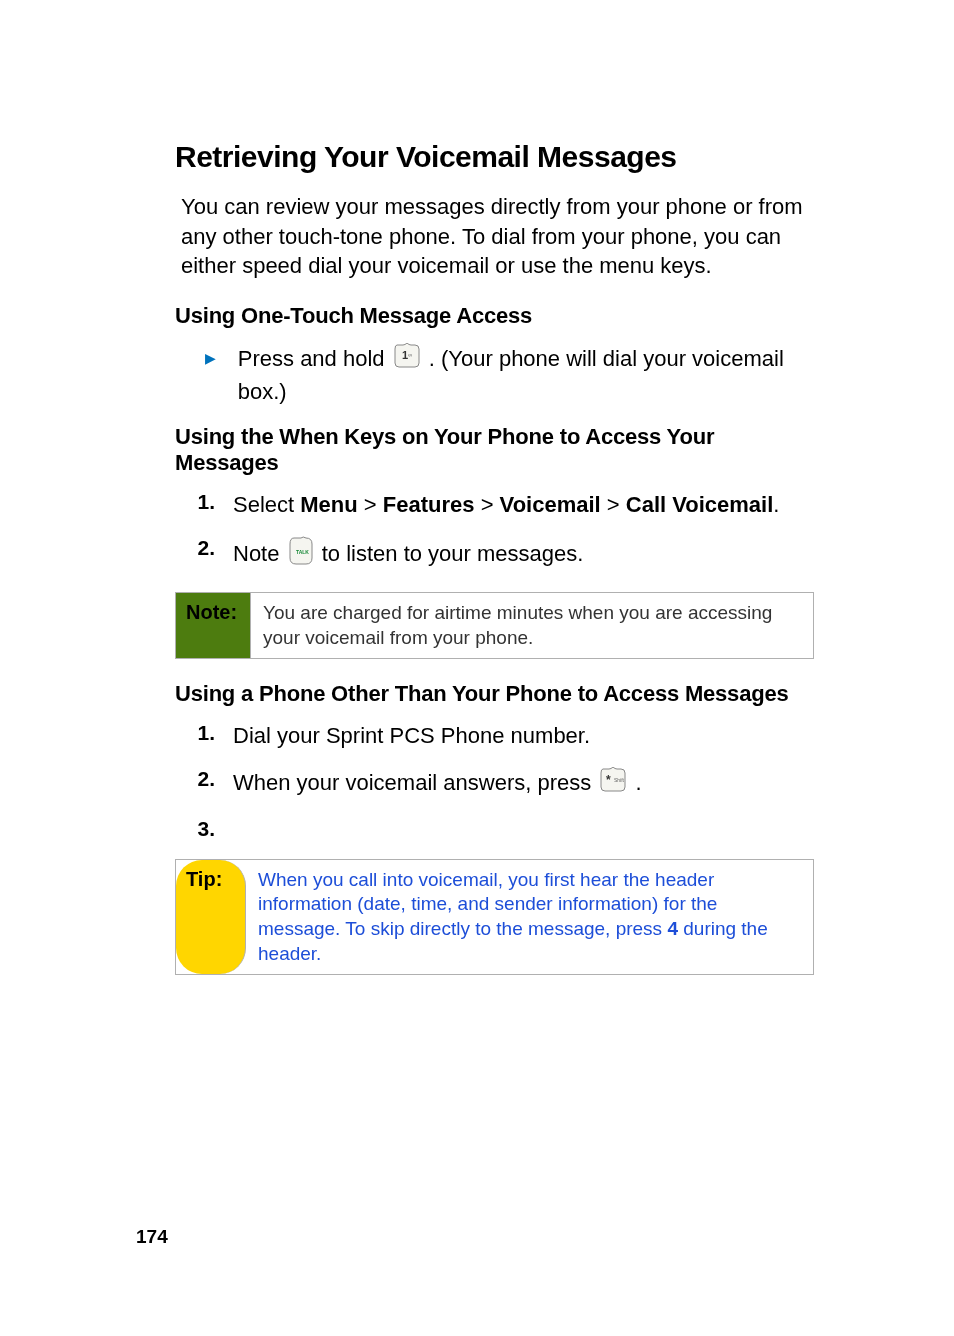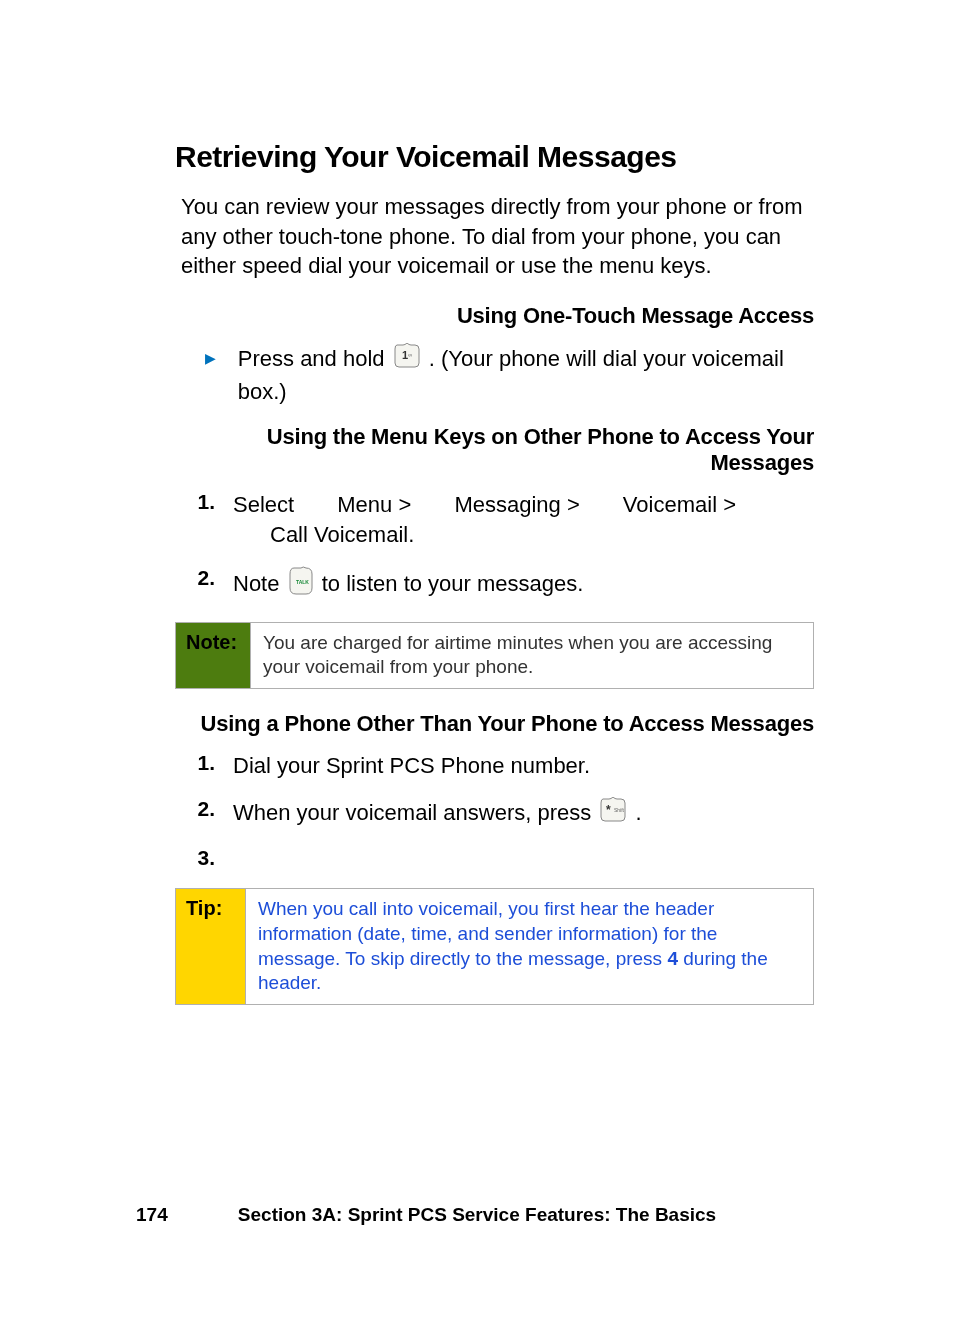--- a/index.html
+++ b/index.html
@@ -26,21 +26,20 @@
   p.intro {
     font-size: 22px;
     line-height: 1.35;
     margin: 0 0 22px 6px;
   }
   h2.subhead {
     font-size: 22px;
     font-weight: 700;
     margin: 0 0 14px 0;
     letter-spacing: -0.2px;
-    text-align: right;
   }
   .bullet-row {
     display: flex;
     align-items: flex-start;
     margin: 0 0 18px 30px;
   }
   .bullet-arrow {
     color: #0072bc;
     font-size: 14px;
     margin-right: 22px;
@@ -66,22 +65,21 @@
     font-size: 21px;
     margin-right: 18px;
     min-width: 20px;
     text-align: right;
   }
   .step-text {
     font-size: 22px;
     line-height: 1.35;
   }
   .step-text strong {
-    font-weight: 400;
-    margin-left: 37px;
+    font-weight: 700;
   }
   .key-icon {
     display: inline-block;
     vertical-align: middle;
     margin: 0 2px;
   }
   .note-box {
     display: flex;
     border: 1px solid #b0b0b0;
     margin: 6px 0 22px 0;
@@ -108,20 +106,21 @@
   }
   .tip-label {
     background: #ffd600;
     font-weight: 700;
     font-size: 20px;
     padding: 8px 10px;
     border-right: 1px solid #b0b0b0;
     flex-shrink: 0;
     min-width: 70px;
     box-sizing: border-box;
+    border-radius: 26px;
   }
   .tip-content {
     font-size: 19px;
     padding: 8px 12px;
     line-height: 1.3;
     color: #1d4ed8;
   }
   .footer {
     position: absolute;
     bottom: 110px;
@@ -158,27 +157,27 @@
         <svg width="28" height="26" viewBox="0 0 28 26">
           <path d="M4 2 Q2 2 2 6 L2 20 Q2 24 6 24 L22 24 Q26 24 26 20 L26 6 Q26 2 22 2 L18 2 Q16 2 14 0 Q12 2 10 2 Z" fill="#f5f5f0" stroke="#888" stroke-width="1"></path>
           <text x="9" y="16" font-size="11" font-weight="bold" fill="#333">1</text>
           <text x="15" y="14" font-size="6" fill="#666">∞</text>
         </svg>
       </span>
       <span>. (Your phone will dial your voicemail box.)</span>
     </span>
   </div>
 
-  <h2 class="subhead">Using the Menu Keys on Other Phone to Access Your Messages</h2>
+  <h2 class="subhead">Using the When Keys on Your Phone to Access Your Messages</h2>
 
   <ol class="steps">
     <li>
       <span class="step-num">1.</span>
       <span class="step-text">
-        <span>Select </span><strong>Menu</strong><span> &gt; </span><strong>Messaging</strong><span> &gt; </span><strong>Voicemail</strong><span> &gt; </span><strong>Call Voicemail</strong><span>.</span>
+        <span>Select </span><strong>Menu</strong><span> &gt; </span><strong>Features</strong><span> &gt; </span><strong>Voicemail</strong><span> &gt; </span><strong>Call Voicemail</strong><span>.</span>
       </span>
     </li>
     <li>
       <span class="step-num">2.</span>
       <span class="step-text">
         <span>Note </span>
         <span class="key-icon">
           <svg width="26" height="30" viewBox="0 0 26 30">
             <path d="M6 2 Q2 2 2 8 L2 22 Q2 28 8 28 L18 28 Q24 28 24 22 L24 8 Q24 2 18 2 Q15 0 13 2 Z" fill="#f5f5f0" stroke="#888" stroke-width="1"></path>
             <text x="8" y="18" font-size="5" fill="#1a8a3a" font-weight="bold">TALK</text>
@@ -224,14 +223,13 @@
     <div class="tip-label">Tip:</div>
     <div class="tip-content">
       <span>When you call into voicemail, you first hear the header information (date, time, and sender information) for the message. To skip directly to the message, press </span><strong>4</strong><span> during the header.</span>
     </div>
   </div>
 
 </div>
 
 <div class="footer">
   <span class="page-num">174</span>
-  <span class="footer-title">Section 3A: Sprint PCS Service Features: The Basics</span>
 </div>
 
 </body></html>

